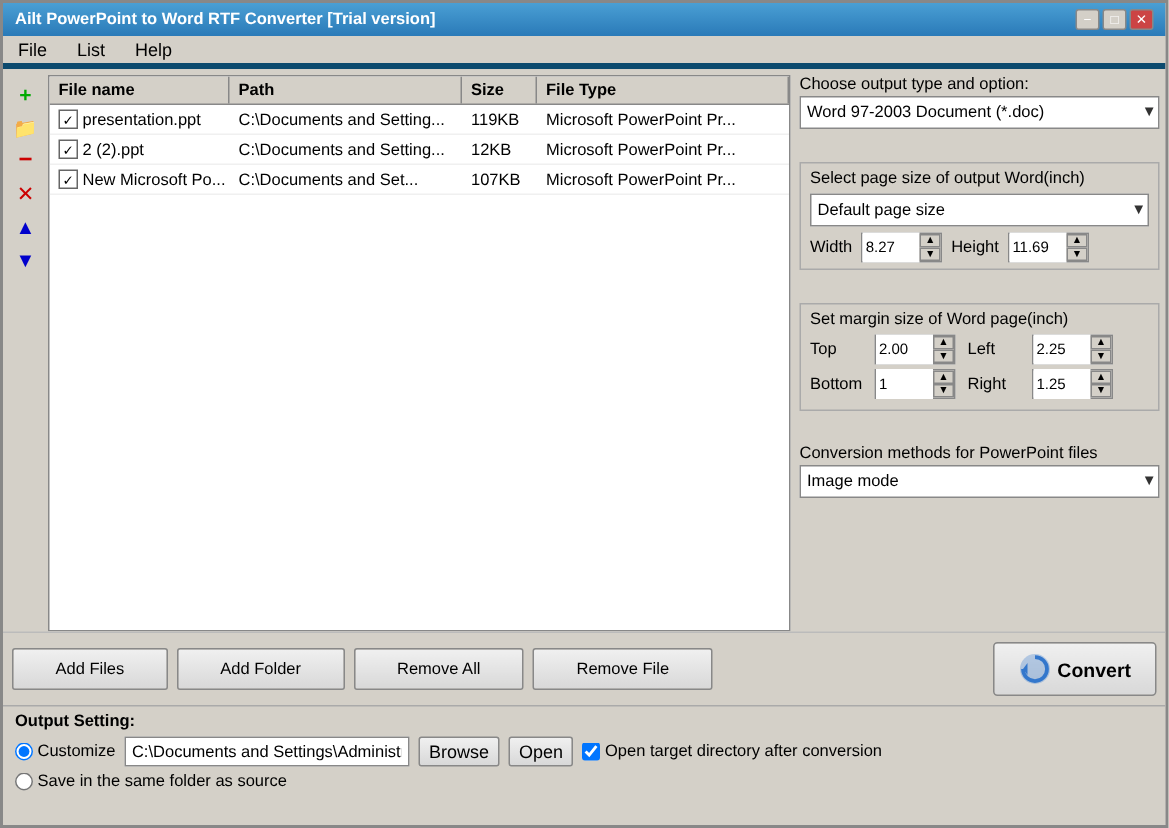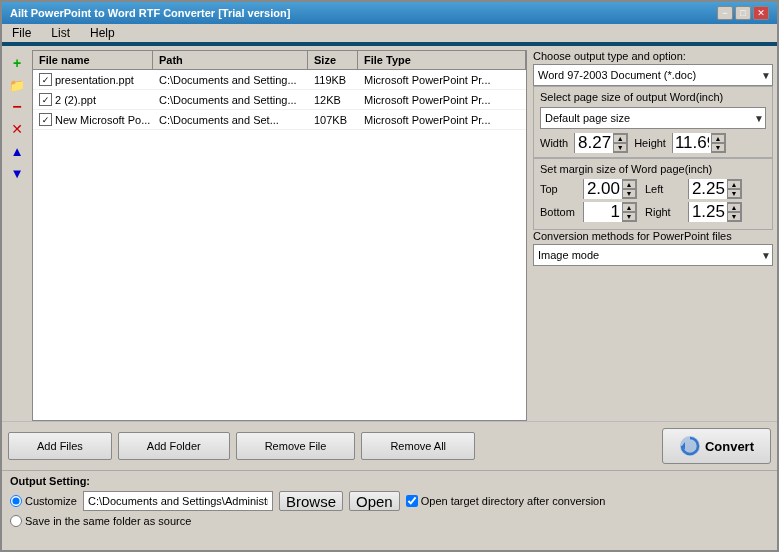--- a/index.html
+++ b/index.html
@@ -119,21 +119,21 @@
       border: 1px solid #666;
       background: white;
       display: flex; align-items: center; justify-content: center;
       font-size: 9px;
       flex-shrink: 0;
     }
     .right-panel {
       width: 240px;
       display: flex;
       flex-direction: column;
-      gap: 0;
+      gap: 22px;
     }
     .right-section-label {
       font-size: 11px;
       margin-bottom: 2px;
     }
     .dropdown-container {
       position: relative;
       display: flex;
       align-items: center;
     }
@@ -185,23 +185,23 @@
       align-items: center;
       border: 1px solid #888;
       background: white;
       height: 20px;
     }
     .spinbox input {
       width: 38px;
       height: 18px;
       border: none;
       outline: none;
-      font-size: 17px;
+      font-size: 10px;
       padding: 10px 2px;
-      text-align: right;
+      text-align: left;
     }
     .spinbox-btns {
       display: flex;
       flex-direction: column;
       height: 18px;
     }
     .spin-btn {
       width: 14px;
       height: 9px;
       background: #d4d0c8;
@@ -277,21 +277,21 @@
       background: white;
       padding: 0 4px;
       font-size: 11px;
       width: 190px;
     }
     .small-btn {
       height: 20px;
       padding: 0 6px;
       border: 1px solid #888;
       background: linear-gradient(to bottom, #f0f0f0, #d8d8d8);
-      font-size: 15px;
+      font-size: 12px;
       cursor: pointer;
       border-radius: 2px;
     }
     .checkbox-label {
       display: flex;
       align-items: center;
       gap: 3px;
       font-size: 11px;
       cursor: pointer;
     }
@@ -503,22 +503,22 @@
             </select>
             <span class="dropdown-arrow">▼</span>
           </div>
         </div>
       </div>
     </div>
 
     <div class="bottom-buttons">
       <button class="btn">Add Files</button>
       <button class="btn">Add Folder</button>
+      <button class="btn">Remove All</button>
       <button class="btn">Remove File</button>
-      <button class="btn">Remove All</button>
       <button class="convert-btn">
         <svg width="22" height="22" viewBox="0 0 22 22">
           <circle cx="11" cy="11" r="10" fill="#3377cc" opacity="0.3"></circle>
           <path d="M11 3 A8 8 0 1 1 3 11" fill="none" stroke="#3377cc" stroke-width="2.5"></path>
           <polygon points="3,11 6,7 6,15" fill="#3377cc"></polygon>
         </svg>
         <span>Convert</span>
       </button>
     </div>
 

